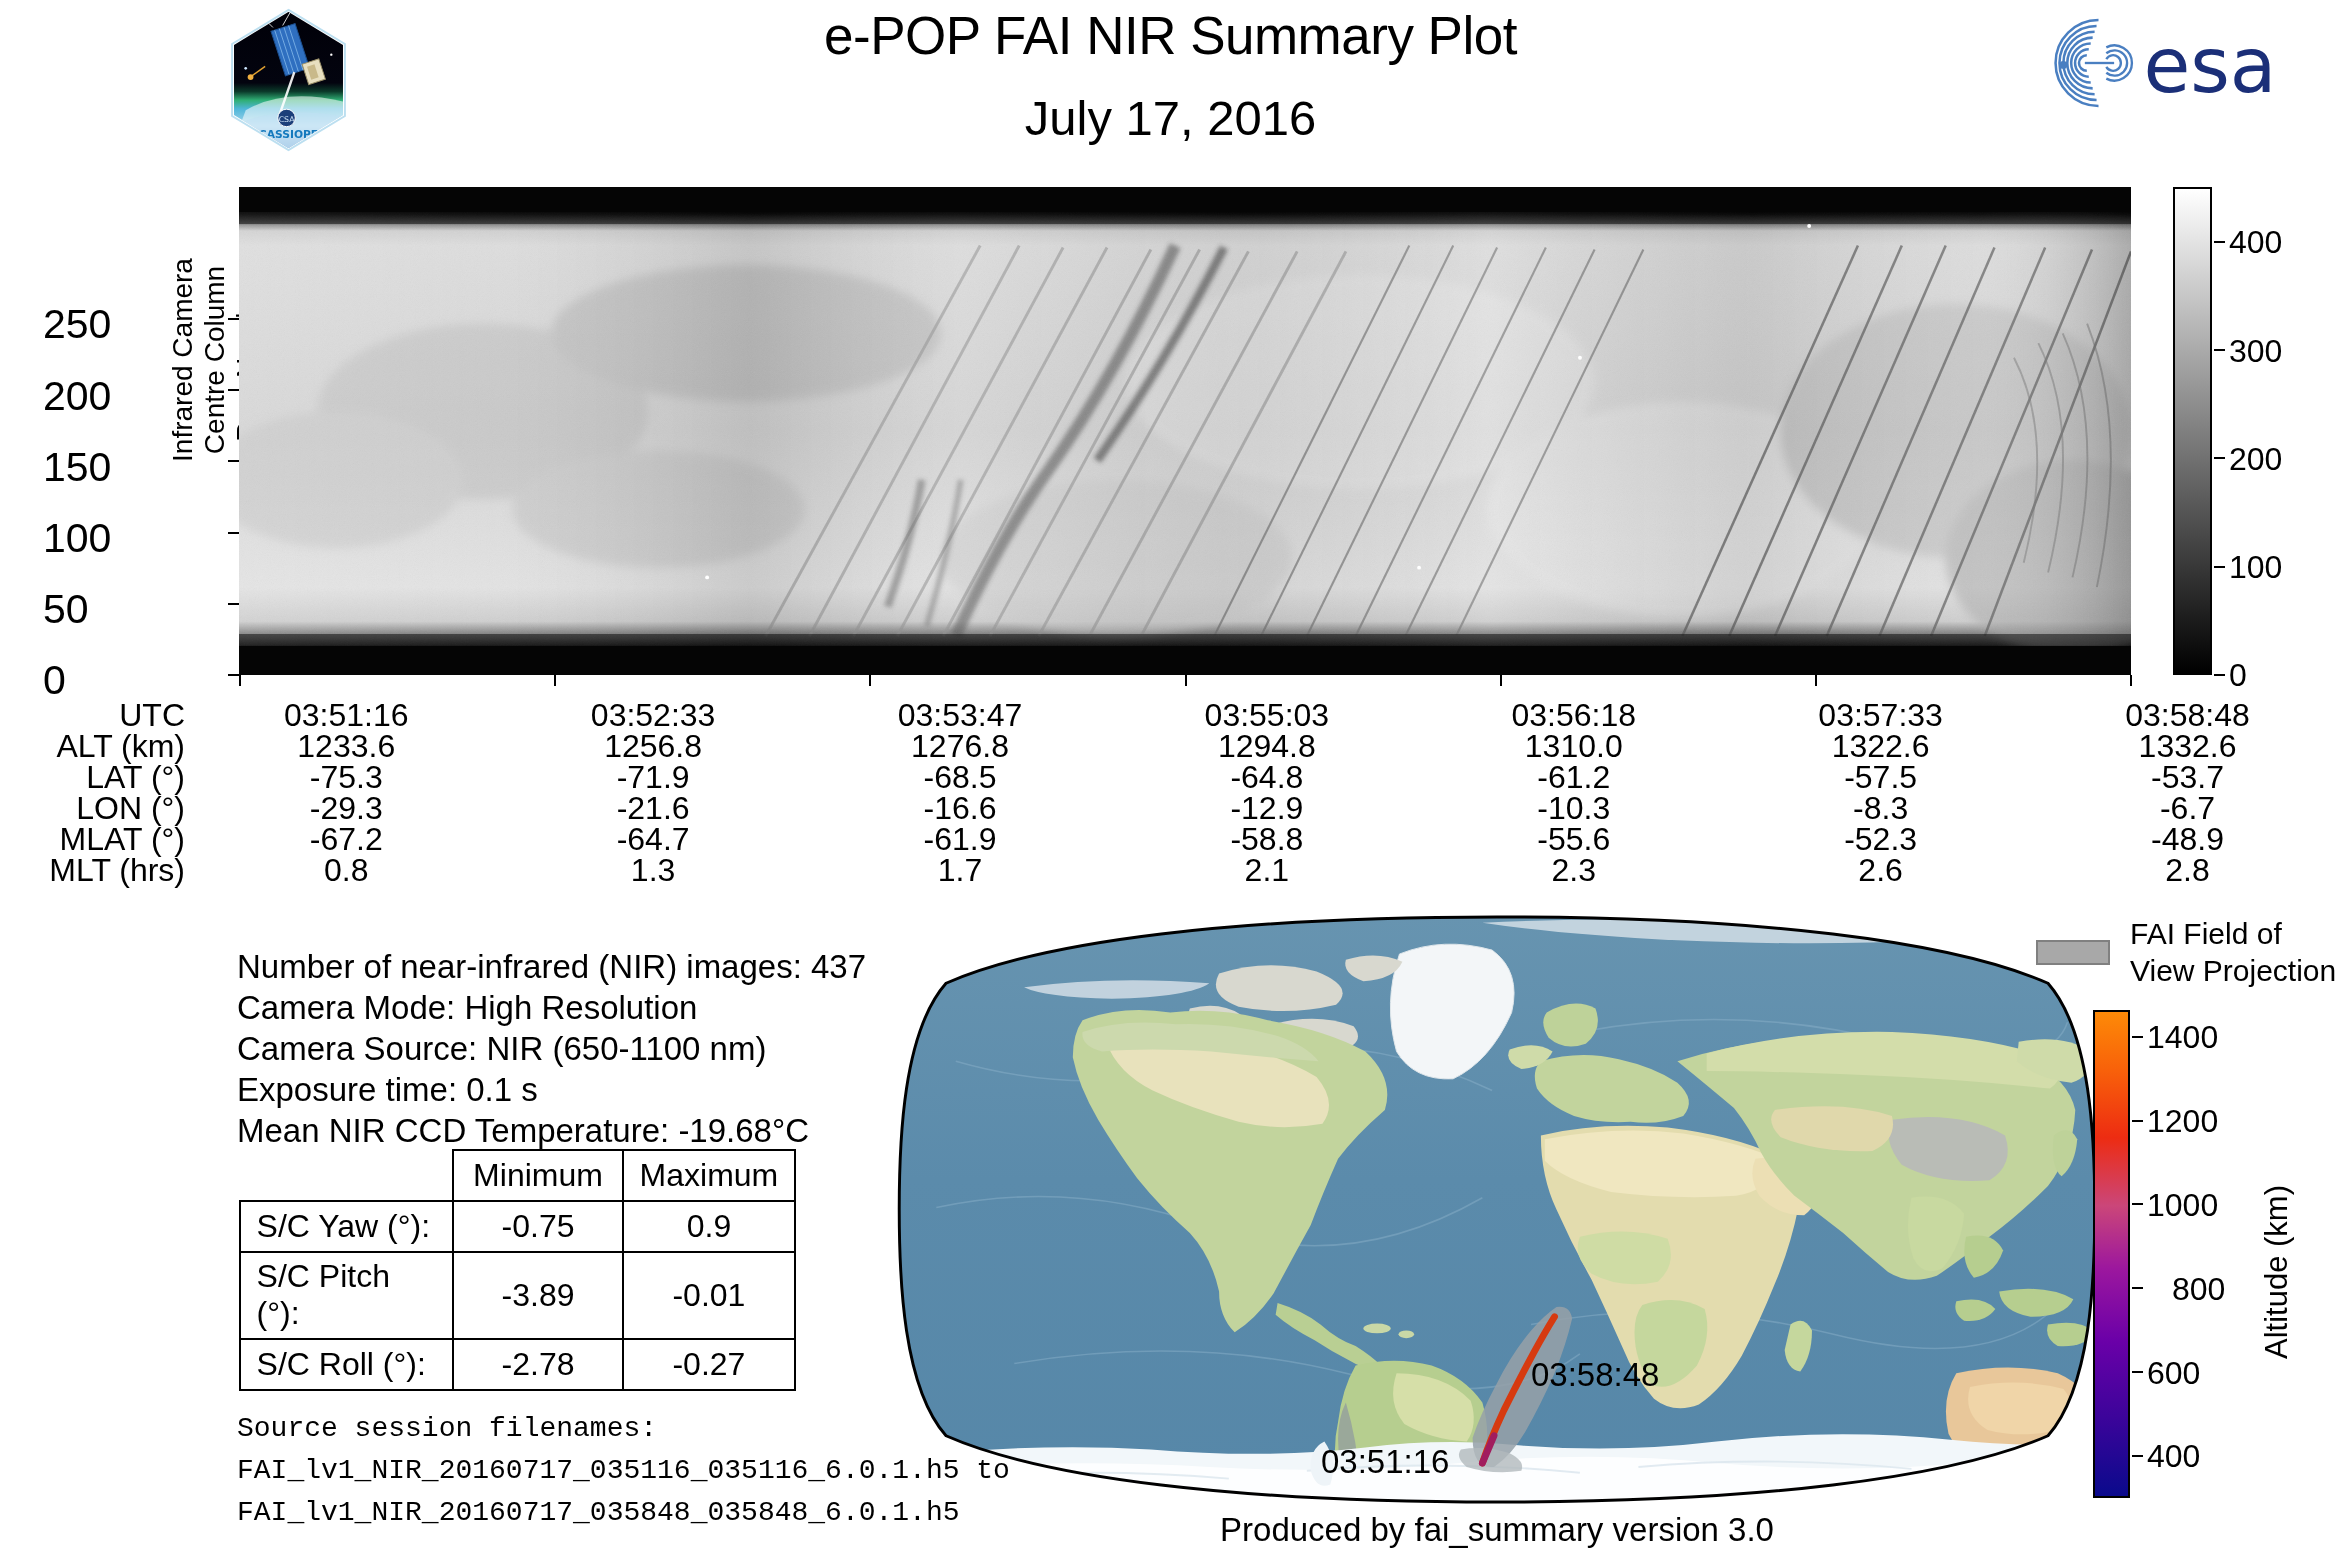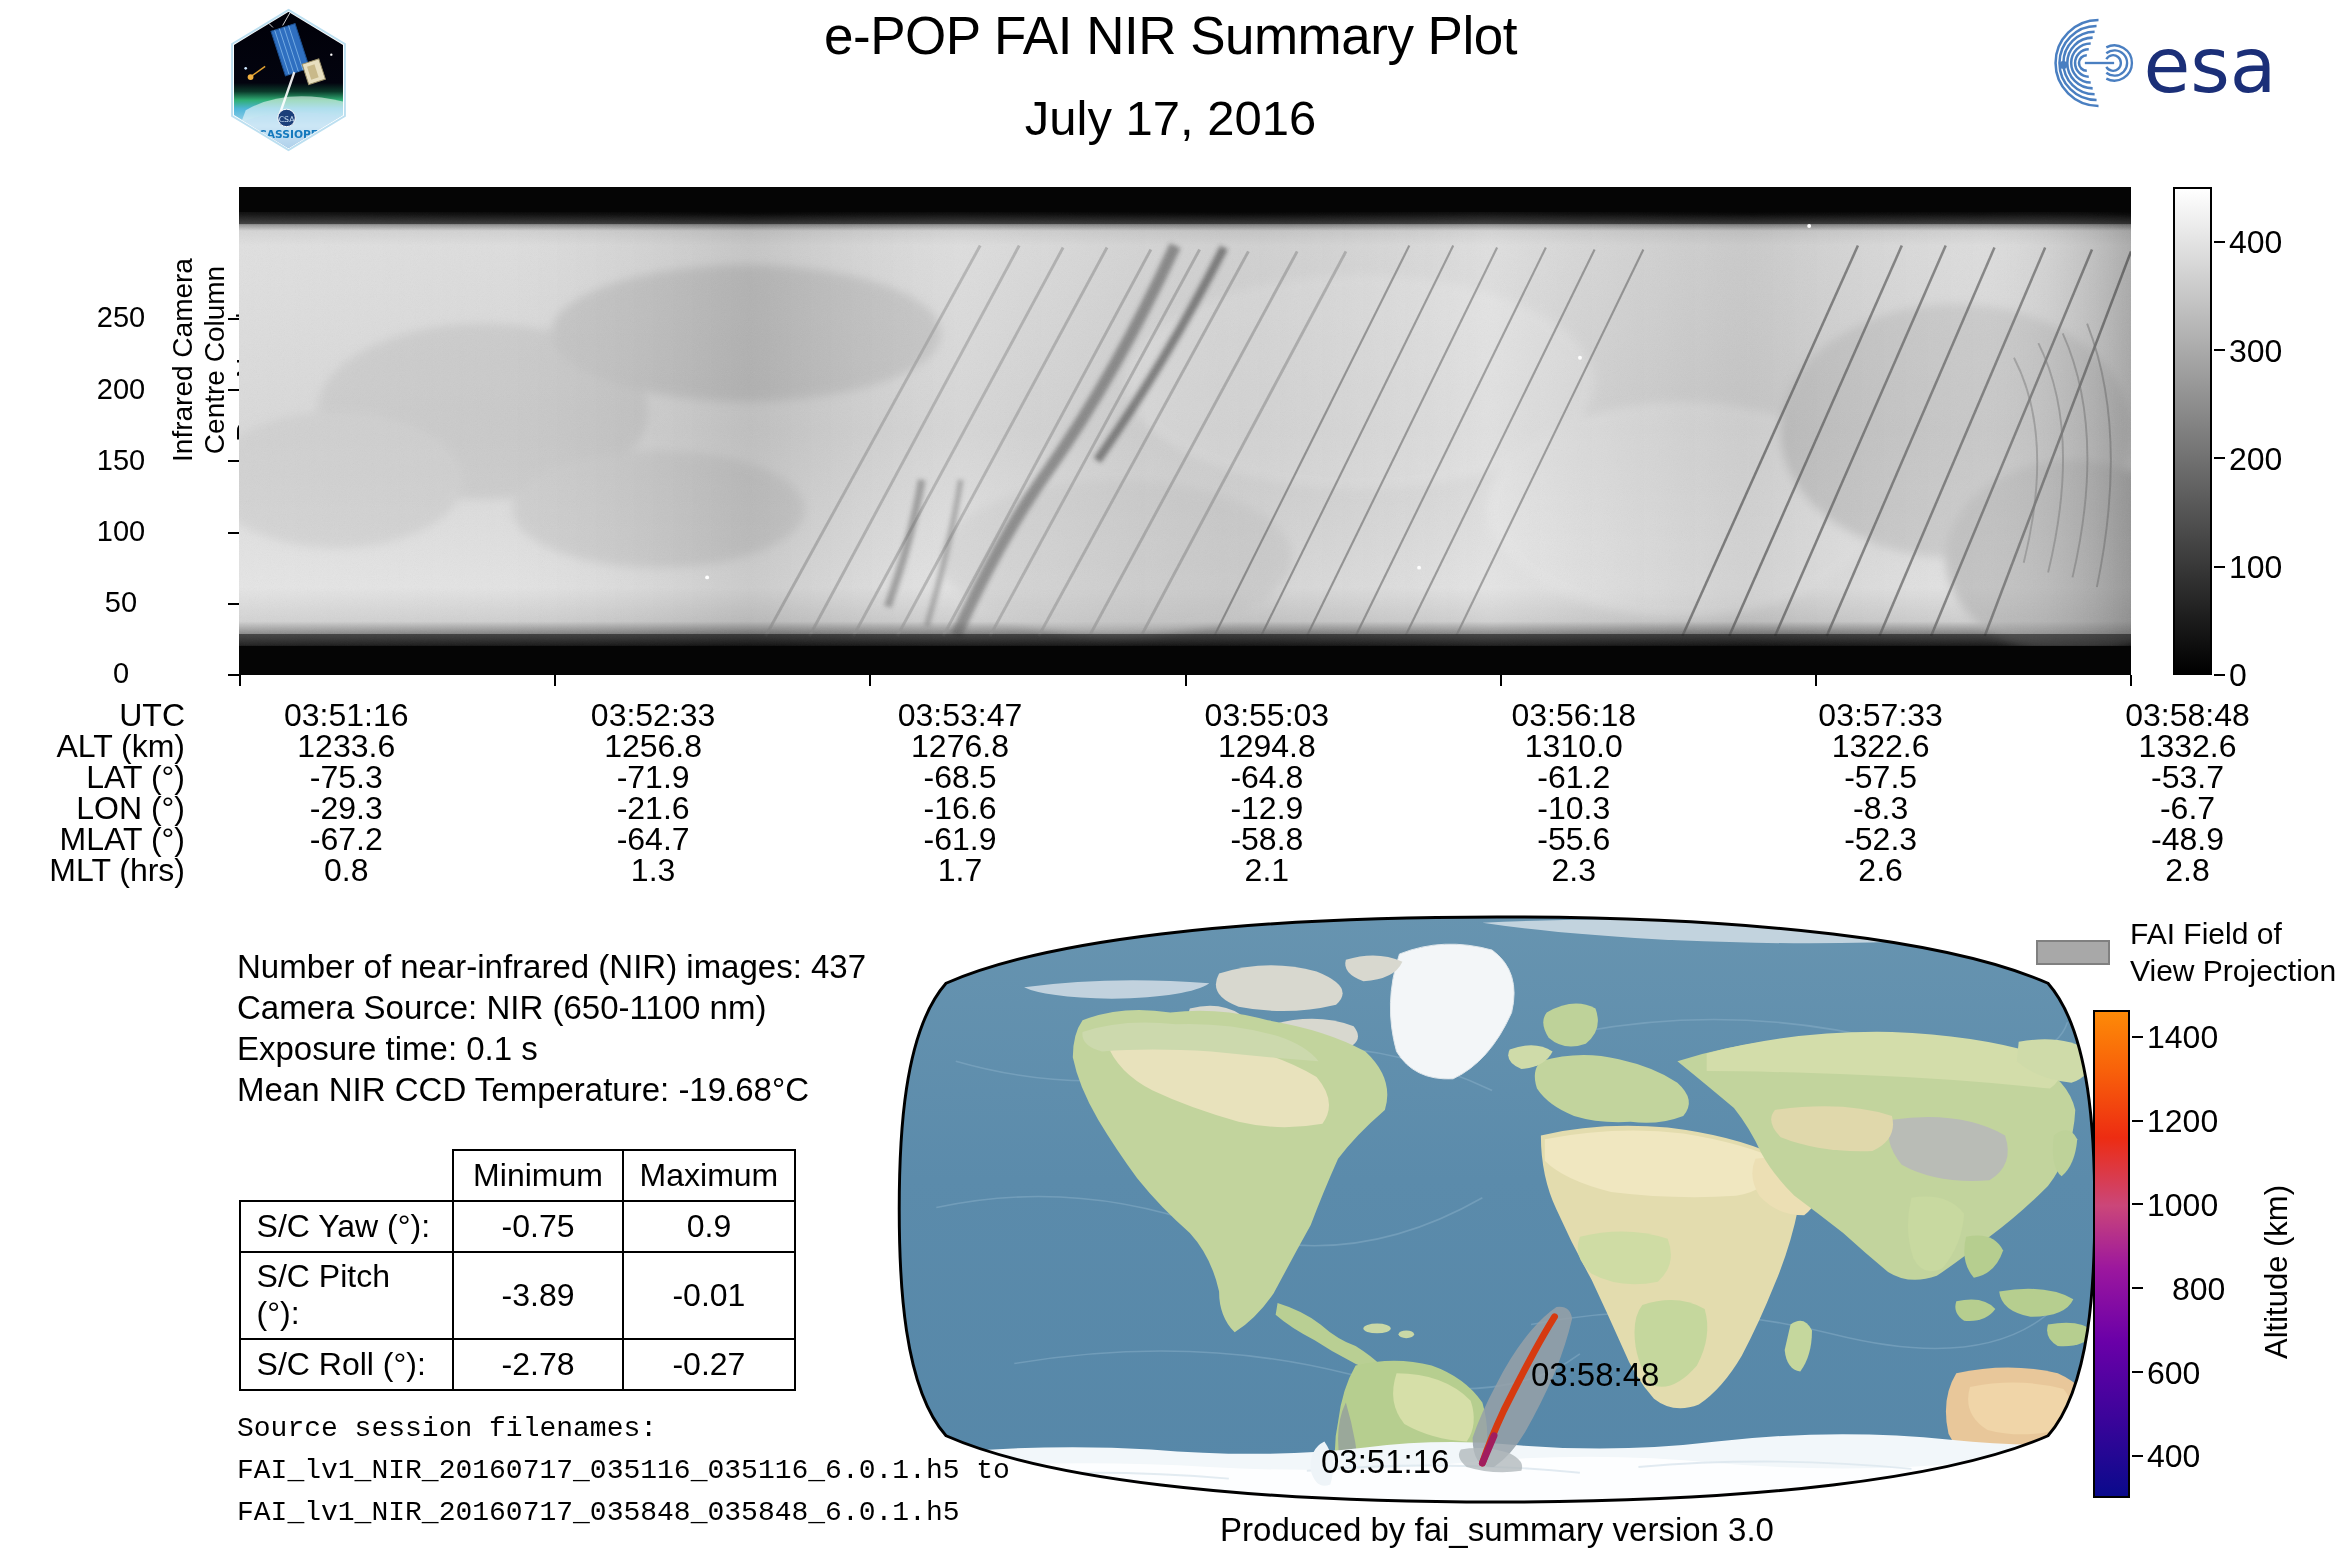--- a/index.html
+++ b/index.html
@@ -32,22 +32,22 @@
   #keogram-img{position:absolute;left:0;top:0;width:100%;height:100%;}
 
   
   #keogram-ylabel{
     left:-39px;top:312px;width:507px;
     transform:rotate(-90deg);transform-origin:center center;
     text-align:center;font-size:28px;line-height:32px;
     font-family:"Liberation Sans", sans-serif;
   }
   .ytick-lbl{
-    position:absolute;right:2142px;width:156px;text-align:center;
-    font-size:29px;font-family:"Liberation Sans", sans-serif;
+    position:absolute;right:2142px;width:156px;text-align:left;
+    font-size:41px;font-family:"Liberation Sans", sans-serif;
   }
   .ytick-mark{position:absolute;width:10.7px;height:2px;background:#000;}
 
   .xtick-mark{position:absolute;width:2px;height:10.7px;background:#000;}
 
   
   #signal-cbar{
     left:2173px;top:187px;width:39px;height:488px;
     border:2px solid #000;box-sizing:border-box;
     background:linear-gradient(to top,#000000 0%,#ffffff 100%);
@@ -427,20 +427,21 @@
       <td class="eph-val">2.3</td>
       <td class="eph-val">2.6</td>
       <td class="eph-val">2.8</td>
     </tr>
   </tbody>
     </table>
 </div>
 
 <div class="abs" id="info-block">
   <div>Number of near-infrared (NIR) images: 437</div>
+  <div>Camera Mode: High Resolution</div>
   <div>Camera Source: NIR (650-1100 nm)</div>
   <div>Exposure time: 0.1 s</div>
   <div>Mean NIR CCD Temperature: -19.68°C</div>
 </div>
 
 <div class="abs" id="sc-table">
   <table>
     <tbody>
         <tr>
       <td class="blank"></td>

